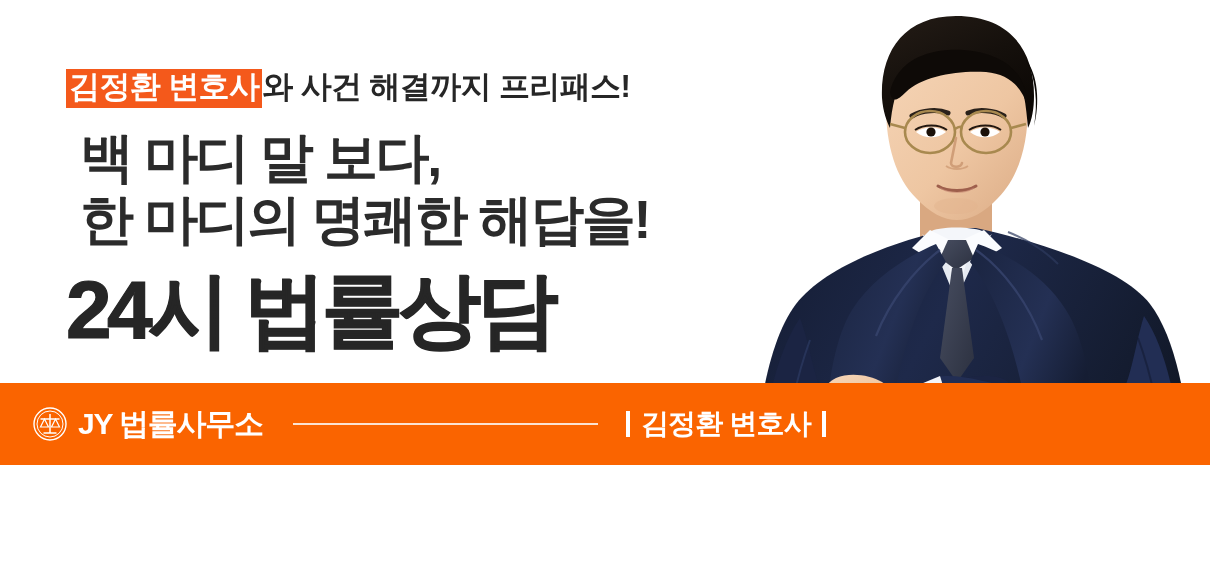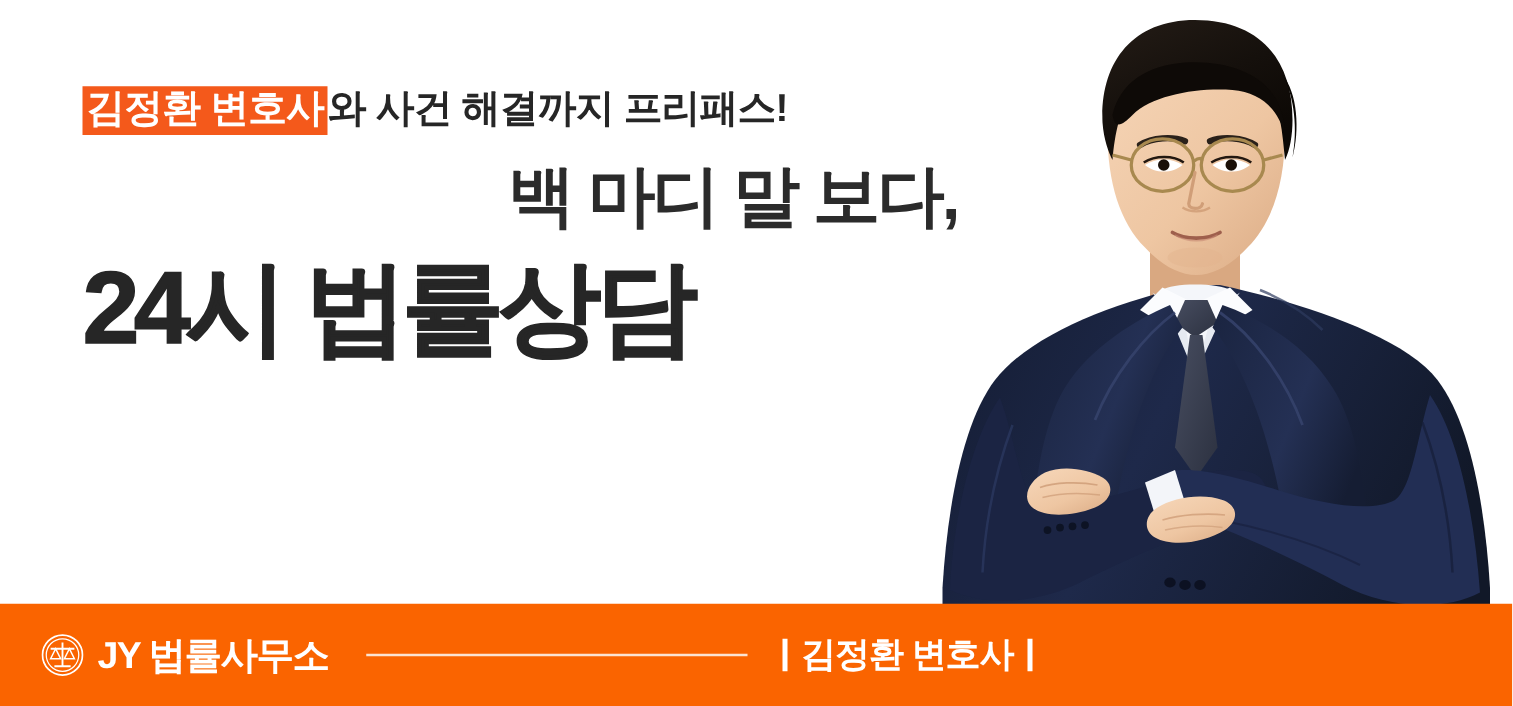--- a/index.html
+++ b/index.html
@@ -8,21 +8,21 @@
     padding: 0;
     background: #ffffff;
   }
   body {
     font-family: "Liberation Sans", "DejaVu Sans", sans-serif;
   }
 
   .banner {
     position: relative;
     width: 1210px;
-    height: 565px;
+    height: 465px;
     background: #ffffff;
     overflow: hidden;
   }
 
   
   .copy-block {
     position: absolute;
     left: 66px;
     top: 68px;
     width: 700px;
@@ -48,23 +48,22 @@
   .tagline .rest {
     display: inline-block;
   }
 
   .headline {
     font-size: 54px;
     font-weight: 600;
     color: #2B2B2B;
     letter-spacing: -0.045em;
     line-height: 1.16;
-    margin: 0;
-    white-space: nowrap;
-    text-align: right;
+    margin: 14px;
+    white-space: nowrap;
   }
   .headline .ln { display: block; }
 
   .bigline {
     font-size: 82px;
     font-weight: 900;
     color: #262626;
     letter-spacing: -0.055em;
     line-height: 1.05;
     margin: 16px 0 0 0;
@@ -151,20 +150,21 @@
 <div class="banner">
 
   <div class="copy-block">
 
     <p class="tagline">
       <span class="hl">김정환 변호사</span><span class="rest">와 사건 해결까지 프리패스!</span>
     </p>
 
     <h1 class="headline">
       <span class="ln">백 마디 말 보다,</span>
+      <span class="ln">한 마디의 명쾌한 해답을!</span>
     </h1>
 
     <div class="bigline">24시 법률상담</div>
   </div>
 
   <div class="photo">
     <svg viewBox="0 0 470 565" xmlns="http://www.w3.org/2000/svg" aria-hidden="true">
       <defs>
         <linearGradient id="suitG" x1="0" y1="0" x2="1" y2="0.4">
           <stop offset="0%" stop-color="#141C32"></stop>

